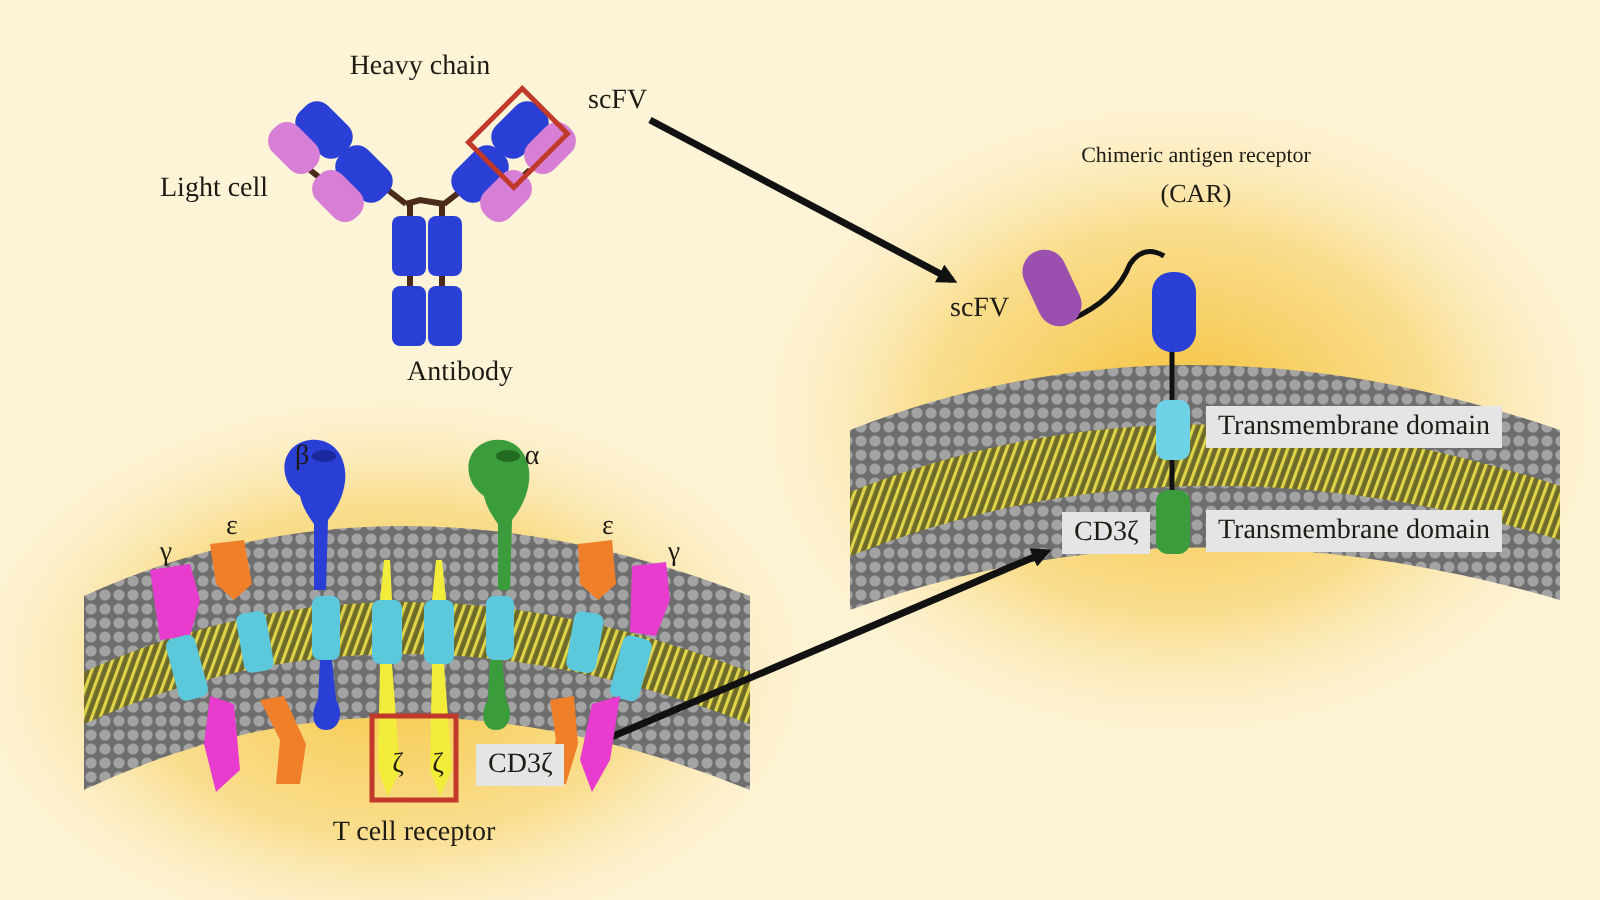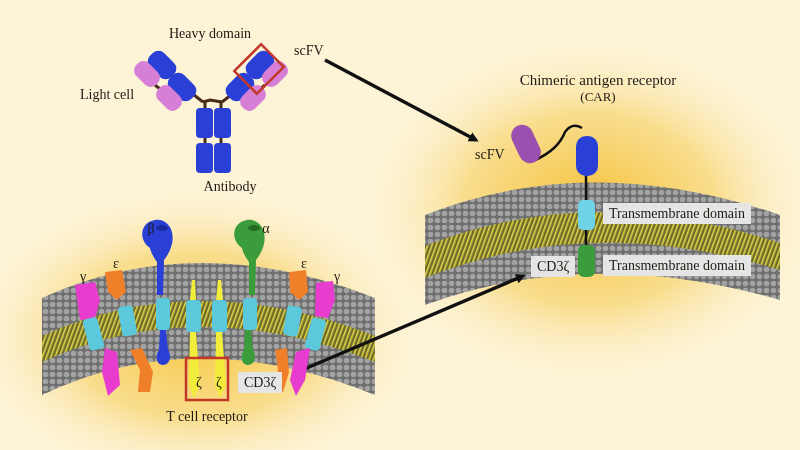--- a/index.html
+++ b/index.html
@@ -140,26 +140,26 @@
     </g>
 
     <g>
       <path d="M316,283 L333,281 L335,300 L328,318 L315,316 Z" fill="#e83ccf"></path>
       <rect x="308" y="318" width="15" height="32" rx="4" fill="#5cc8dc" transform="rotate(15 315 334)"></rect>
       <path d="M296,352 L310,348 L305,380 L296,396 L290,380 Z" fill="#e83ccf"></path>
     </g>
   </g>
 </svg>
 
-<div class="lbl lbl-c" style="left:210px;top:27px;">Heavy domain</div>
+<div class="lbl lbl-c" style="left:210px;top:27px;">Heavy chain</div>
 <div class="lbl" style="left:80px;top:88px;">Light cell</div>
 <div class="lbl" style="left:294px;top:44px;">scFV</div>
 <div class="lbl lbl-c" style="left:230px;top:180px;text-align:center;">Antibody</div>
 
-<div class="lbl lbl-c" style="left:598px;top:73px;font-size:15px;">Chimeric antigen receptor</div>
+<div class="lbl lbl-c" style="left:598px;top:73px;font-size:11px;">Chimeric antigen receptor</div>
 <div class="lbl lbl-c" style="left:598px;top:90px;font-size:13px;">(CAR)</div>
 <div class="lbl" style="left:475px;top:148px;">scFV</div>
 
 <div class="box" style="left:603px;top:203px;">Transmembrane domain</div>
 <div class="box" style="left:603px;top:255px;">Transmembrane domain</div>
 <div class="box" style="left:531px;top:256px;">CD3ζ</div>
 
 <div class="box" style="left:238px;top:372px;">CD3ζ</div>
 <div class="lbl lbl-c" style="left:207px;top:410px;">T cell receptor</div>
 

